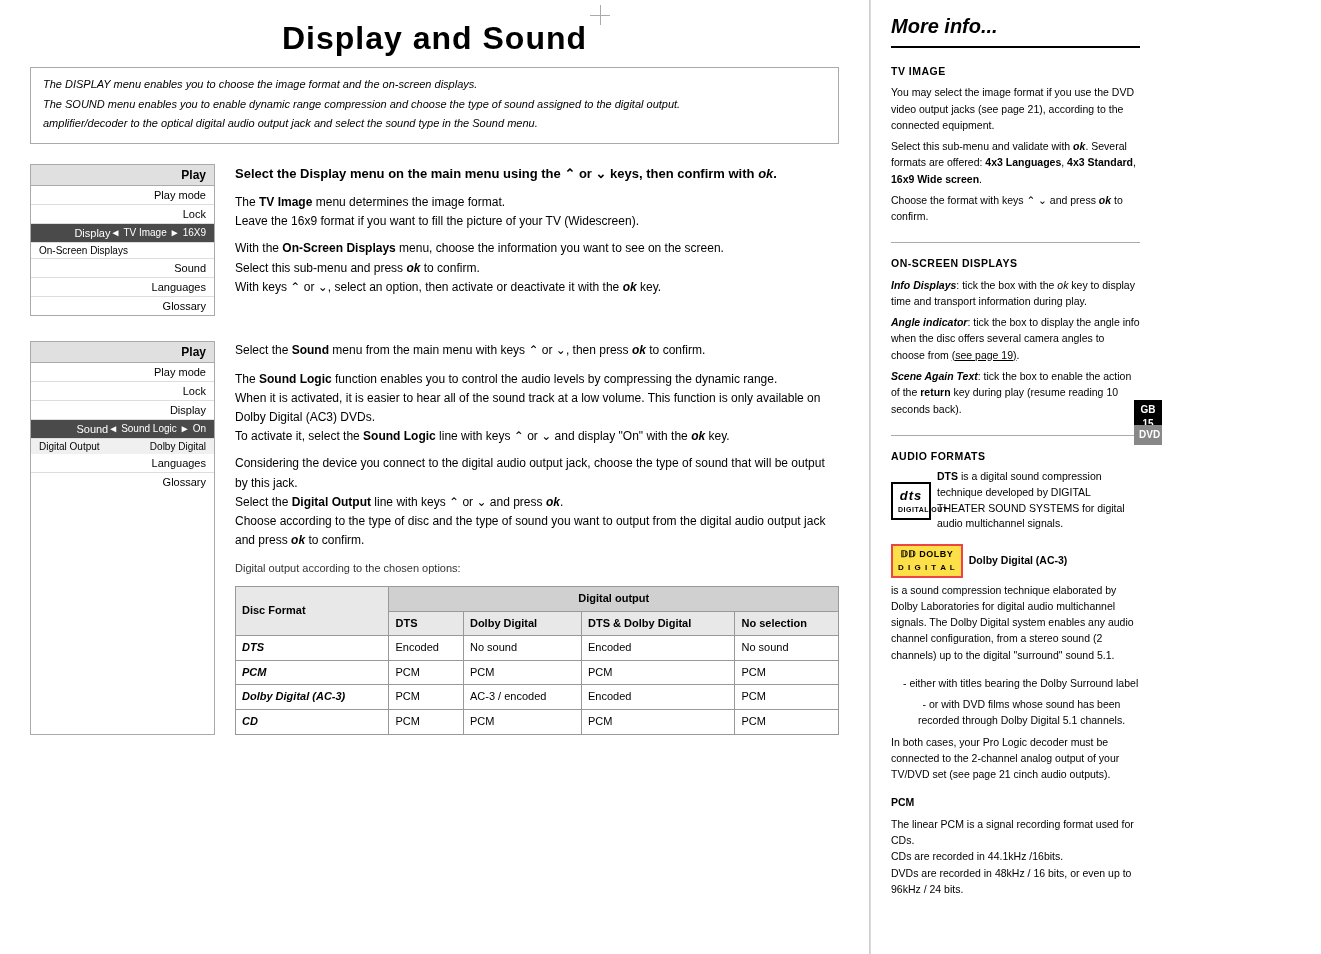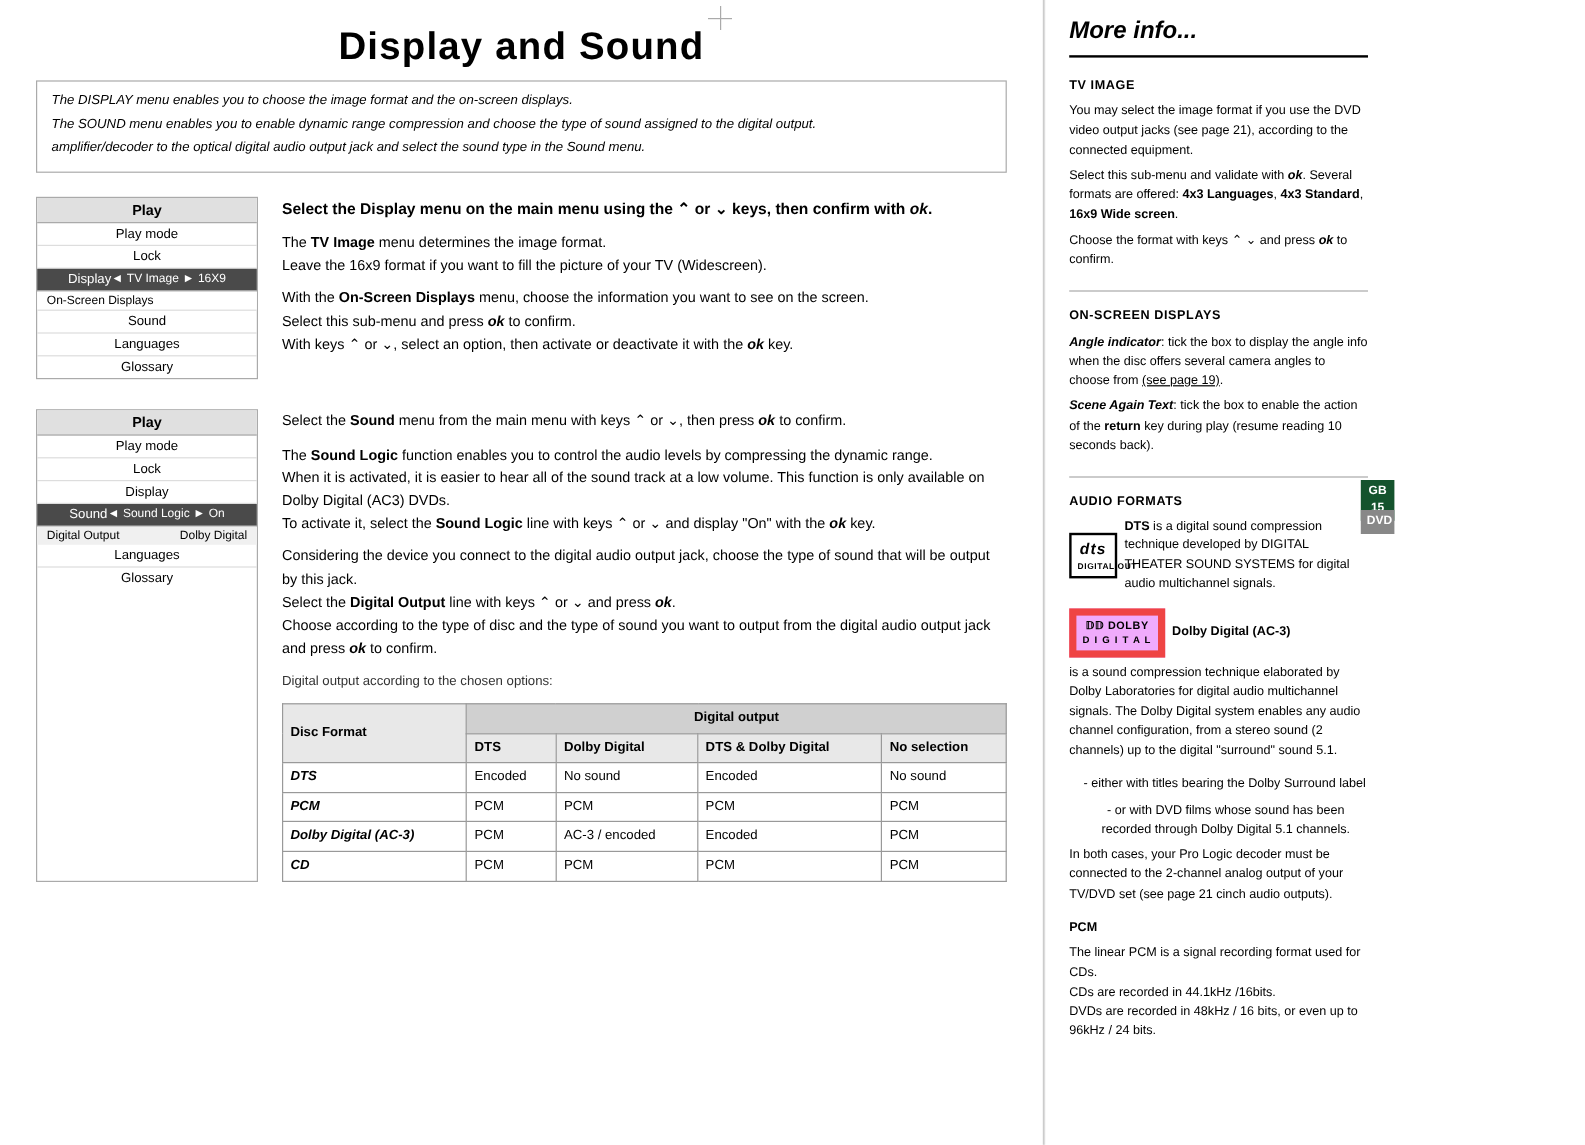--- a/index.html
+++ b/index.html
@@ -73,21 +73,21 @@
       max-width: 185px;
       border: 1px solid #aaa;
       font-size: 11px;
     }
 
     .menu-item {
       padding: 3px 8px;
       border-bottom: 1px solid #ddd;
       display: flex;
       align-items: center;
-      justify-content: center;
+      justify-content: flex-end;
       white-space: nowrap;
     }
 
     .menu-item:last-child {
       border-bottom: none;
     }
 
     .menu-item.header {
       background: #e0e0e0;
       font-weight: bold;
@@ -238,38 +238,38 @@
       text-align: center;
     }
 
     .logo-dts {
       background: #fff;
       border: 2px solid #000;
       font-size: 11px;
     }
 
     .logo-dolby {
-      background: #f0abfc;
-      border: 6px solid #ef4444;
+      background: #fde047;
+      border: 2px solid #ef4444;
       font-size: 8px;
     }
 
     .logo-surround {
       background: #fff;
       border: 1px solid #888;
       font-size: 7px;
       line-height: 1.2;
       padding: 1px 3px;
     }
 
     
     .page-tab {
       position: absolute;
       right: -2px;
-      background: #14532d;
+      background: #000000;
       color: #fff;
       font-size: 10px;
       font-weight: bold;
       padding: 3px 5px;
       width: 28px;
       text-align: center;
       line-height: 1.4;
     }
 
     .tab-gb { top: 400px; }
@@ -493,20 +493,23 @@
       <p>
         Choose the format with keys ⌃ ⌄ and press <strong><em>ok</em></strong> to confirm.
       </p>
     </div>
 
     <hr class="sidebar-divider">
 
     <div class="sidebar-section">
       <p class="sidebar-section-title">ON-SCREEN DISPLAYS</p>
       <p>
+        <strong><em>Info Displays</em></strong>: tick the box with the <em>ok</em> key to display time and transport information during play.
+      </p>
+      <p>
         <strong><em>Angle indicator</em></strong>: tick the box to display the angle info when the disc offers several camera angles to choose from <span class="link-underline">(see page 19)</span>.
       </p>
       <p>
         <strong><em>Scene Again Text</em></strong>: tick the box to enable the action of the <strong>return</strong> key during play (resume reading 10 seconds back).
       </p>
     </div>
 
     <hr class="sidebar-divider">
 
     <div class="sidebar-section">

